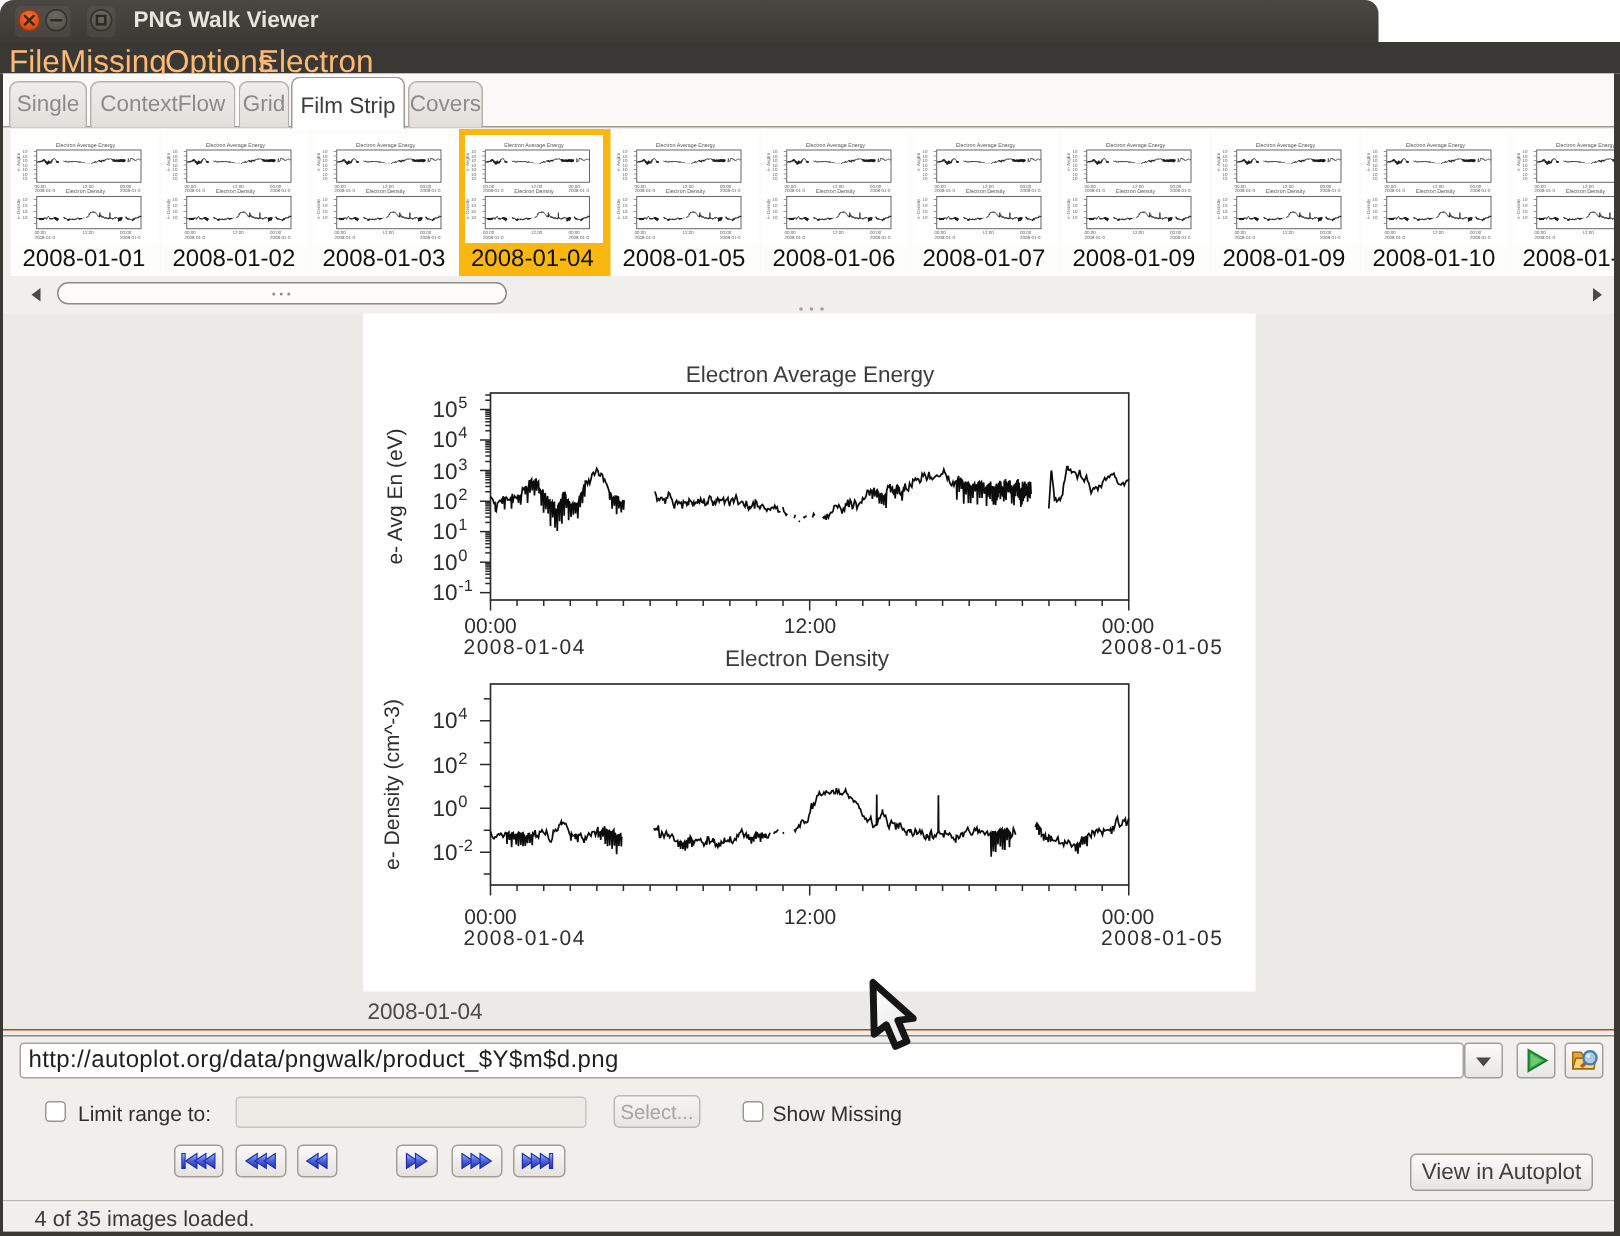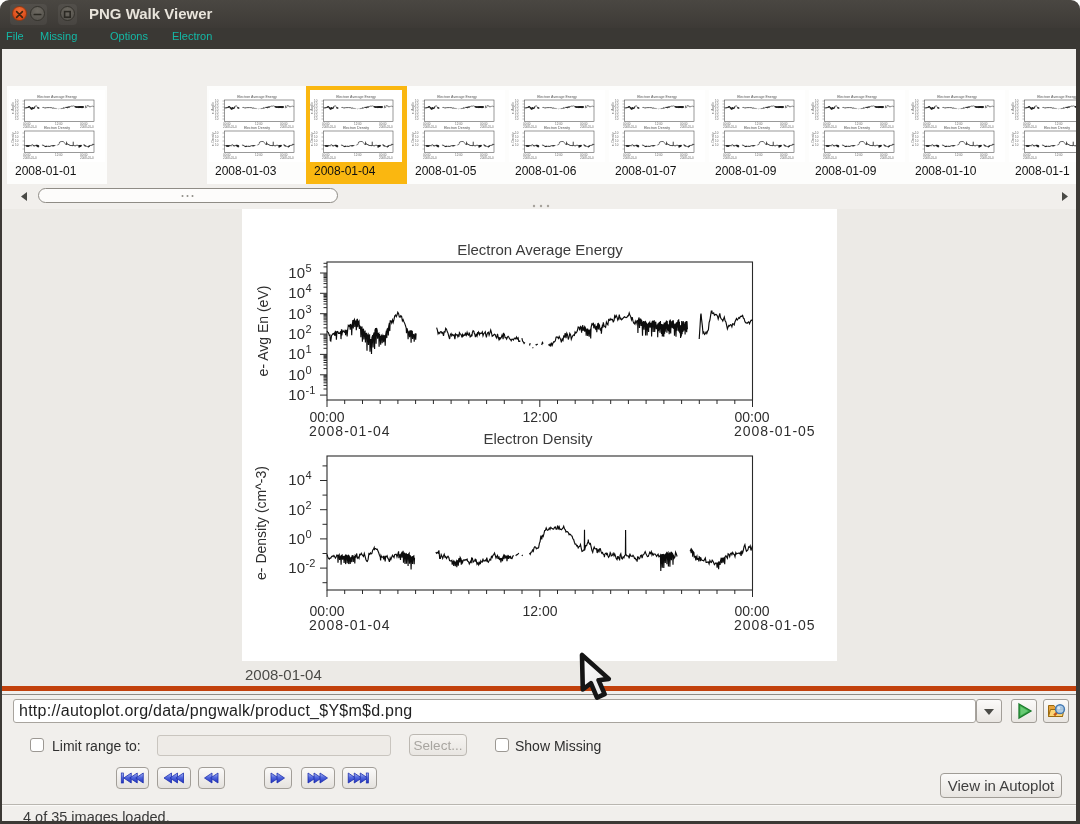--- a/index.html
+++ b/index.html
@@ -1,50 +1,50 @@
 <!DOCTYPE html>
 <html><head><meta charset="utf-8"><style>
 *{margin:0;padding:0;box-sizing:border-box}
 html,body{width:1080px;height:824px;overflow:hidden;background:#fff;
   font-family:"Liberation Sans",sans-serif;}
 .abs{position:absolute}
 
-#titlebar{position:absolute;left:0;top:0;width:1080px;height:28px;
+#titlebar{position:absolute;left:0;top:0;width:919px;height:28px;
   background:linear-gradient(#4a4742,#3d3a36);border-radius:9px 9px 0 0;}
 #menubar{position:absolute;left:0;top:28px;width:1080px;height:21px;background:#3a3834;}
-.mitem{position:absolute;top:2px;font-size:11px;color:#14b8a6;text-align:right;}
+.mitem{position:absolute;top:2px;font-size:21px;color:#fdba74;text-align:right;}
 .btnback{position:absolute;top:4px;height:21px;background:rgba(255,255,255,0.055);border-radius:4px;}
 .circ{position:absolute;top:6px;width:15px;height:15px;border-radius:50%;}
 #title{position:absolute;left:89px;top:5px;font-size:15px;font-weight:bold;color:#e8e4db;}
 
 #winbody{position:absolute;left:0;top:49px;width:1080px;height:775px;background:#3c3935;}
 #content{position:absolute;left:2px;top:0px;width:1074px;height:772px;background:#f1efec;overflow:hidden;}
 
 #tabhdr{position:absolute;left:0;top:0;width:1074px;height:36px;background:#fbfaf9;border-bottom:1px solid #9c9892;}
 .tab{position:absolute;top:5px;height:31px;background:linear-gradient(#efedeb,#e2dfdb);
   border:1px solid #b3afa9;border-bottom:none;border-radius:6px 6px 0 0;
   color:#8b8b89;font-size:15px;text-align:center;line-height:30px;}
 .tabsel{position:absolute;top:2px;height:35px;background:#fff;border:1px solid #9c9892;border-bottom:1px solid #fff;
   border-radius:6px 6px 0 0;color:#3c3c3c;font-size:15px;text-align:center;line-height:37px;z-index:3;}
 
 #strip{position:absolute;left:0;top:37px;width:1074px;height:170px;background:#f1efec;}
 .cell{position:absolute;top:0px;width:100px;height:98px;background:#fdfdfc;}
 .cellsel{position:absolute;top:0px;width:102px;height:98px;background:#fab710;}
 .thumb{position:absolute;left:4px;top:4px;width:92px;height:72px;background:#fff;}
-.cdate{position:absolute;left:8px;top:78px;font-size:12px;color:#111;white-space:nowrap;text-align:center;}
+.cdate{position:absolute;left:8px;top:78px;font-size:16px;color:#111;white-space:nowrap;text-align:center;}
 
 #sbthumb{position:absolute;left:36px;top:102px;width:300px;height:15px;background:#fdfcfb;
   border:1px solid #8f8c86;border-radius:8px;}
 
 #main{position:absolute;left:0;top:160px;width:1074px;height:477px;background:#eceae6;}
 #img{position:absolute;left:240px;top:0px;width:595px;height:452px;background:#fff;}
 #caption{position:absolute;left:243px;top:457px;font-size:15px;color:#4b4b47;}
 
 #bottom{position:absolute;left:0;top:637px;width:1074px;height:135px;background:#f1efec;
-  border-top:5px solid #c2410c;}
+  border-top:1px solid #c2410c;}
 #bottom .topline2{position:absolute;left:0;top:3px;width:1074px;height:1px;background:#8e8b85;}
 #urlfield{position:absolute;left:11px;top:8px;width:963px;height:24px;background:#fff;
   border:1px solid #a8a49e;border-radius:3px;font-size:16px;letter-spacing:0.25px;color:#1f1f1f;line-height:22px;padding-left:5px;}
 .sqbtn{position:absolute;top:8px;width:26px;height:24px;background:linear-gradient(#fbfaf9,#e9e6e2);
   border:1px solid #a29e98;border-radius:3px;}
 .cb{position:absolute;width:14px;height:14px;background:#fff;border:1px solid #9c9893;border-radius:3px;}
 .lbl{position:absolute;font-size:14px;color:#2f2f2f;}
 #rfield{position:absolute;left:155px;top:44px;width:234px;height:21px;background:#eeebe7;
   border:1px solid #c9c5bf;border-radius:3px;}
 #selbtn{position:absolute;left:407px;top:43px;width:58px;height:22px;background:linear-gradient(#f6f4f1,#e9e6e2);
@@ -138,26 +138,39 @@
 <div id="title">PNG Walk Viewer</div>
 </div>
 <div id="menubar">
  <span class="mitem" style="left:6px">File</span>
  <span class="mitem" style="left:40px">Missing</span>
  <span class="mitem" style="left:110px">Options</span>
  <span class="mitem" style="left:172px">Electron</span>
 </div>
 <div id="winbody">
     <div id="content">
+ <div id="tabhdr">
+  <div class="tab" style="left:4px;width:52px">Single</div>
+  <div class="tab" style="left:58px;width:97px">ContextFlow</div>
+  <div class="tab" style="left:157px;width:34px">Grid</div>
+  <div class="tabsel" style="left:192px;width:76px">Film Strip</div>
+  <div class="tab" style="left:270px;width:50px">Covers</div>
+ </div>
  <div id="strip">
 <div class="cell" style="left:5px">
           <div class="thumb" style="left:2px;width:96px"><svg width="92" height="72" style="margin-left:2px">
               <use href="#mini"></use>
             </svg></div>
           <div class="cdate">2008-01-01</div>
+        </div>
+<div class="cell" style="left:105px">
+          <div class="thumb" style="left:2px;width:96px"><svg width="92" height="72" style="margin-left:2px">
+              <use href="#mini"></use>
+            </svg></div>
+          <div class="cdate">2008-01-02</div>
         </div>
 <div class="cell" style="left:205px">
           <div class="thumb" style="left:2px;width:96px"><svg width="92" height="72" style="margin-left:2px">
               <use href="#mini"></use>
             </svg></div>
           <div class="cdate">2008-01-03</div>
         </div>
 <div class="cellsel" style="left:304px">
           <div class="thumb"><svg width="92" height="72">
               <use href="#mini"></use>

